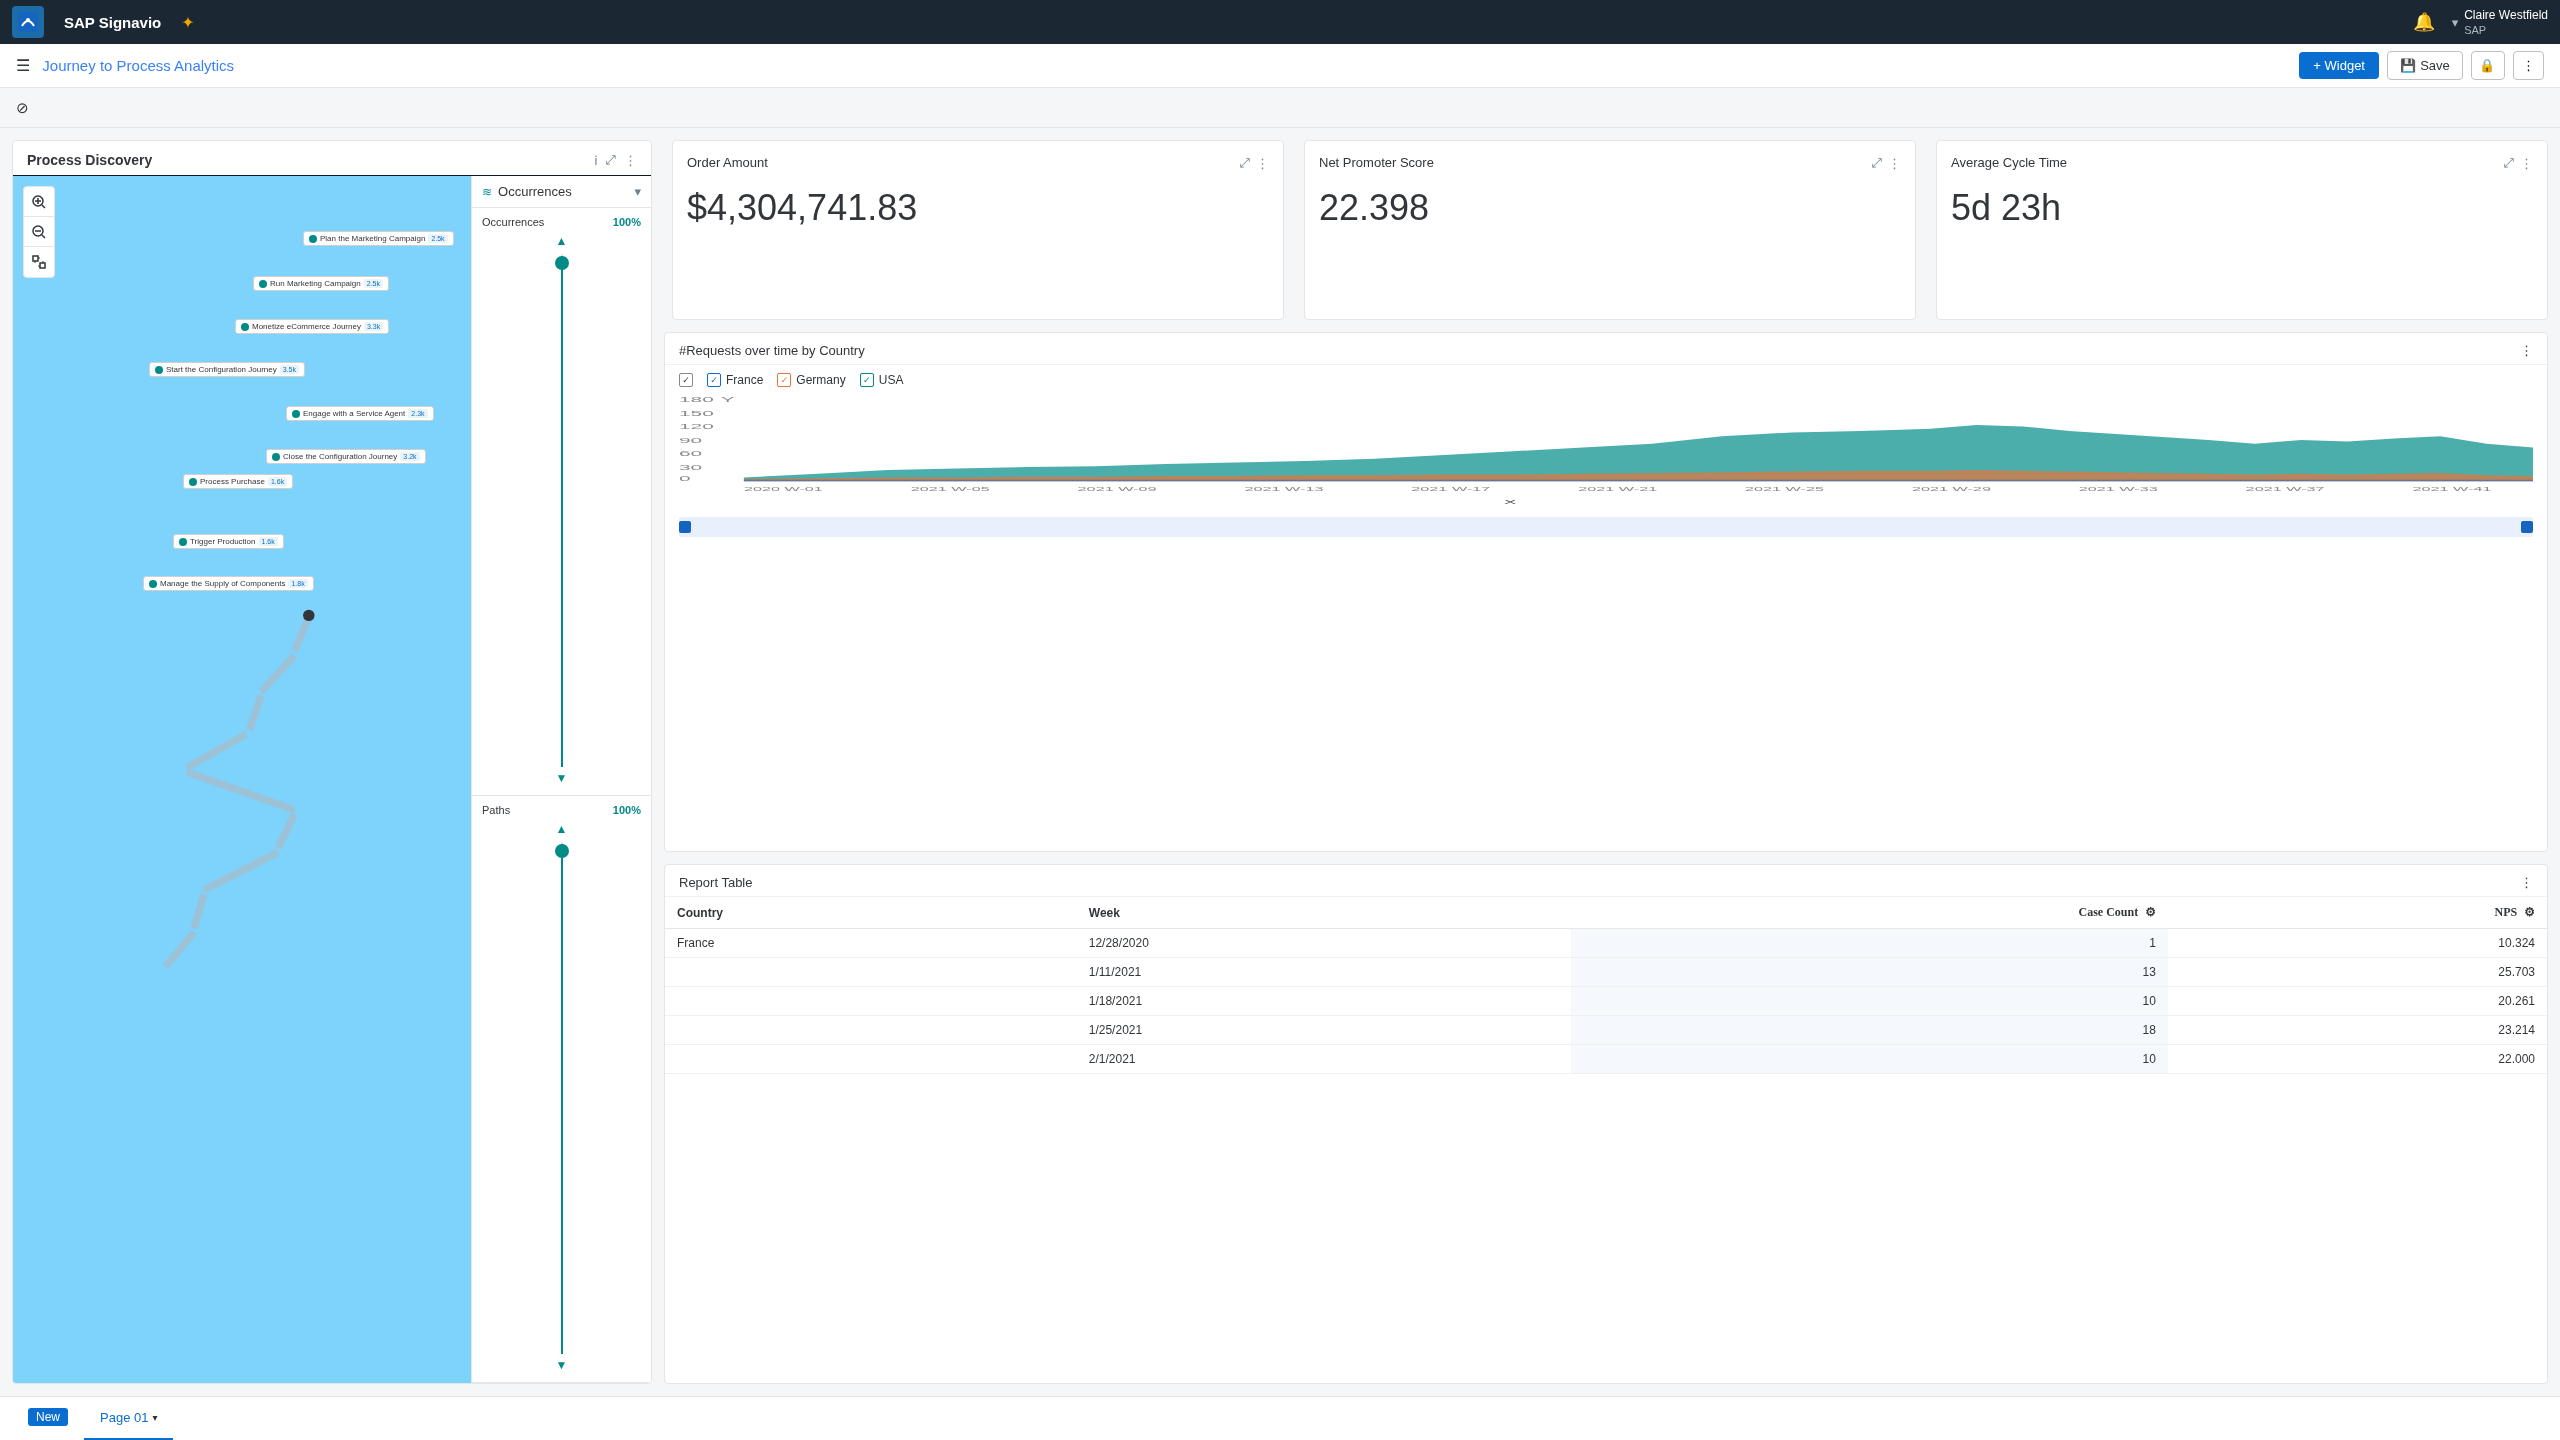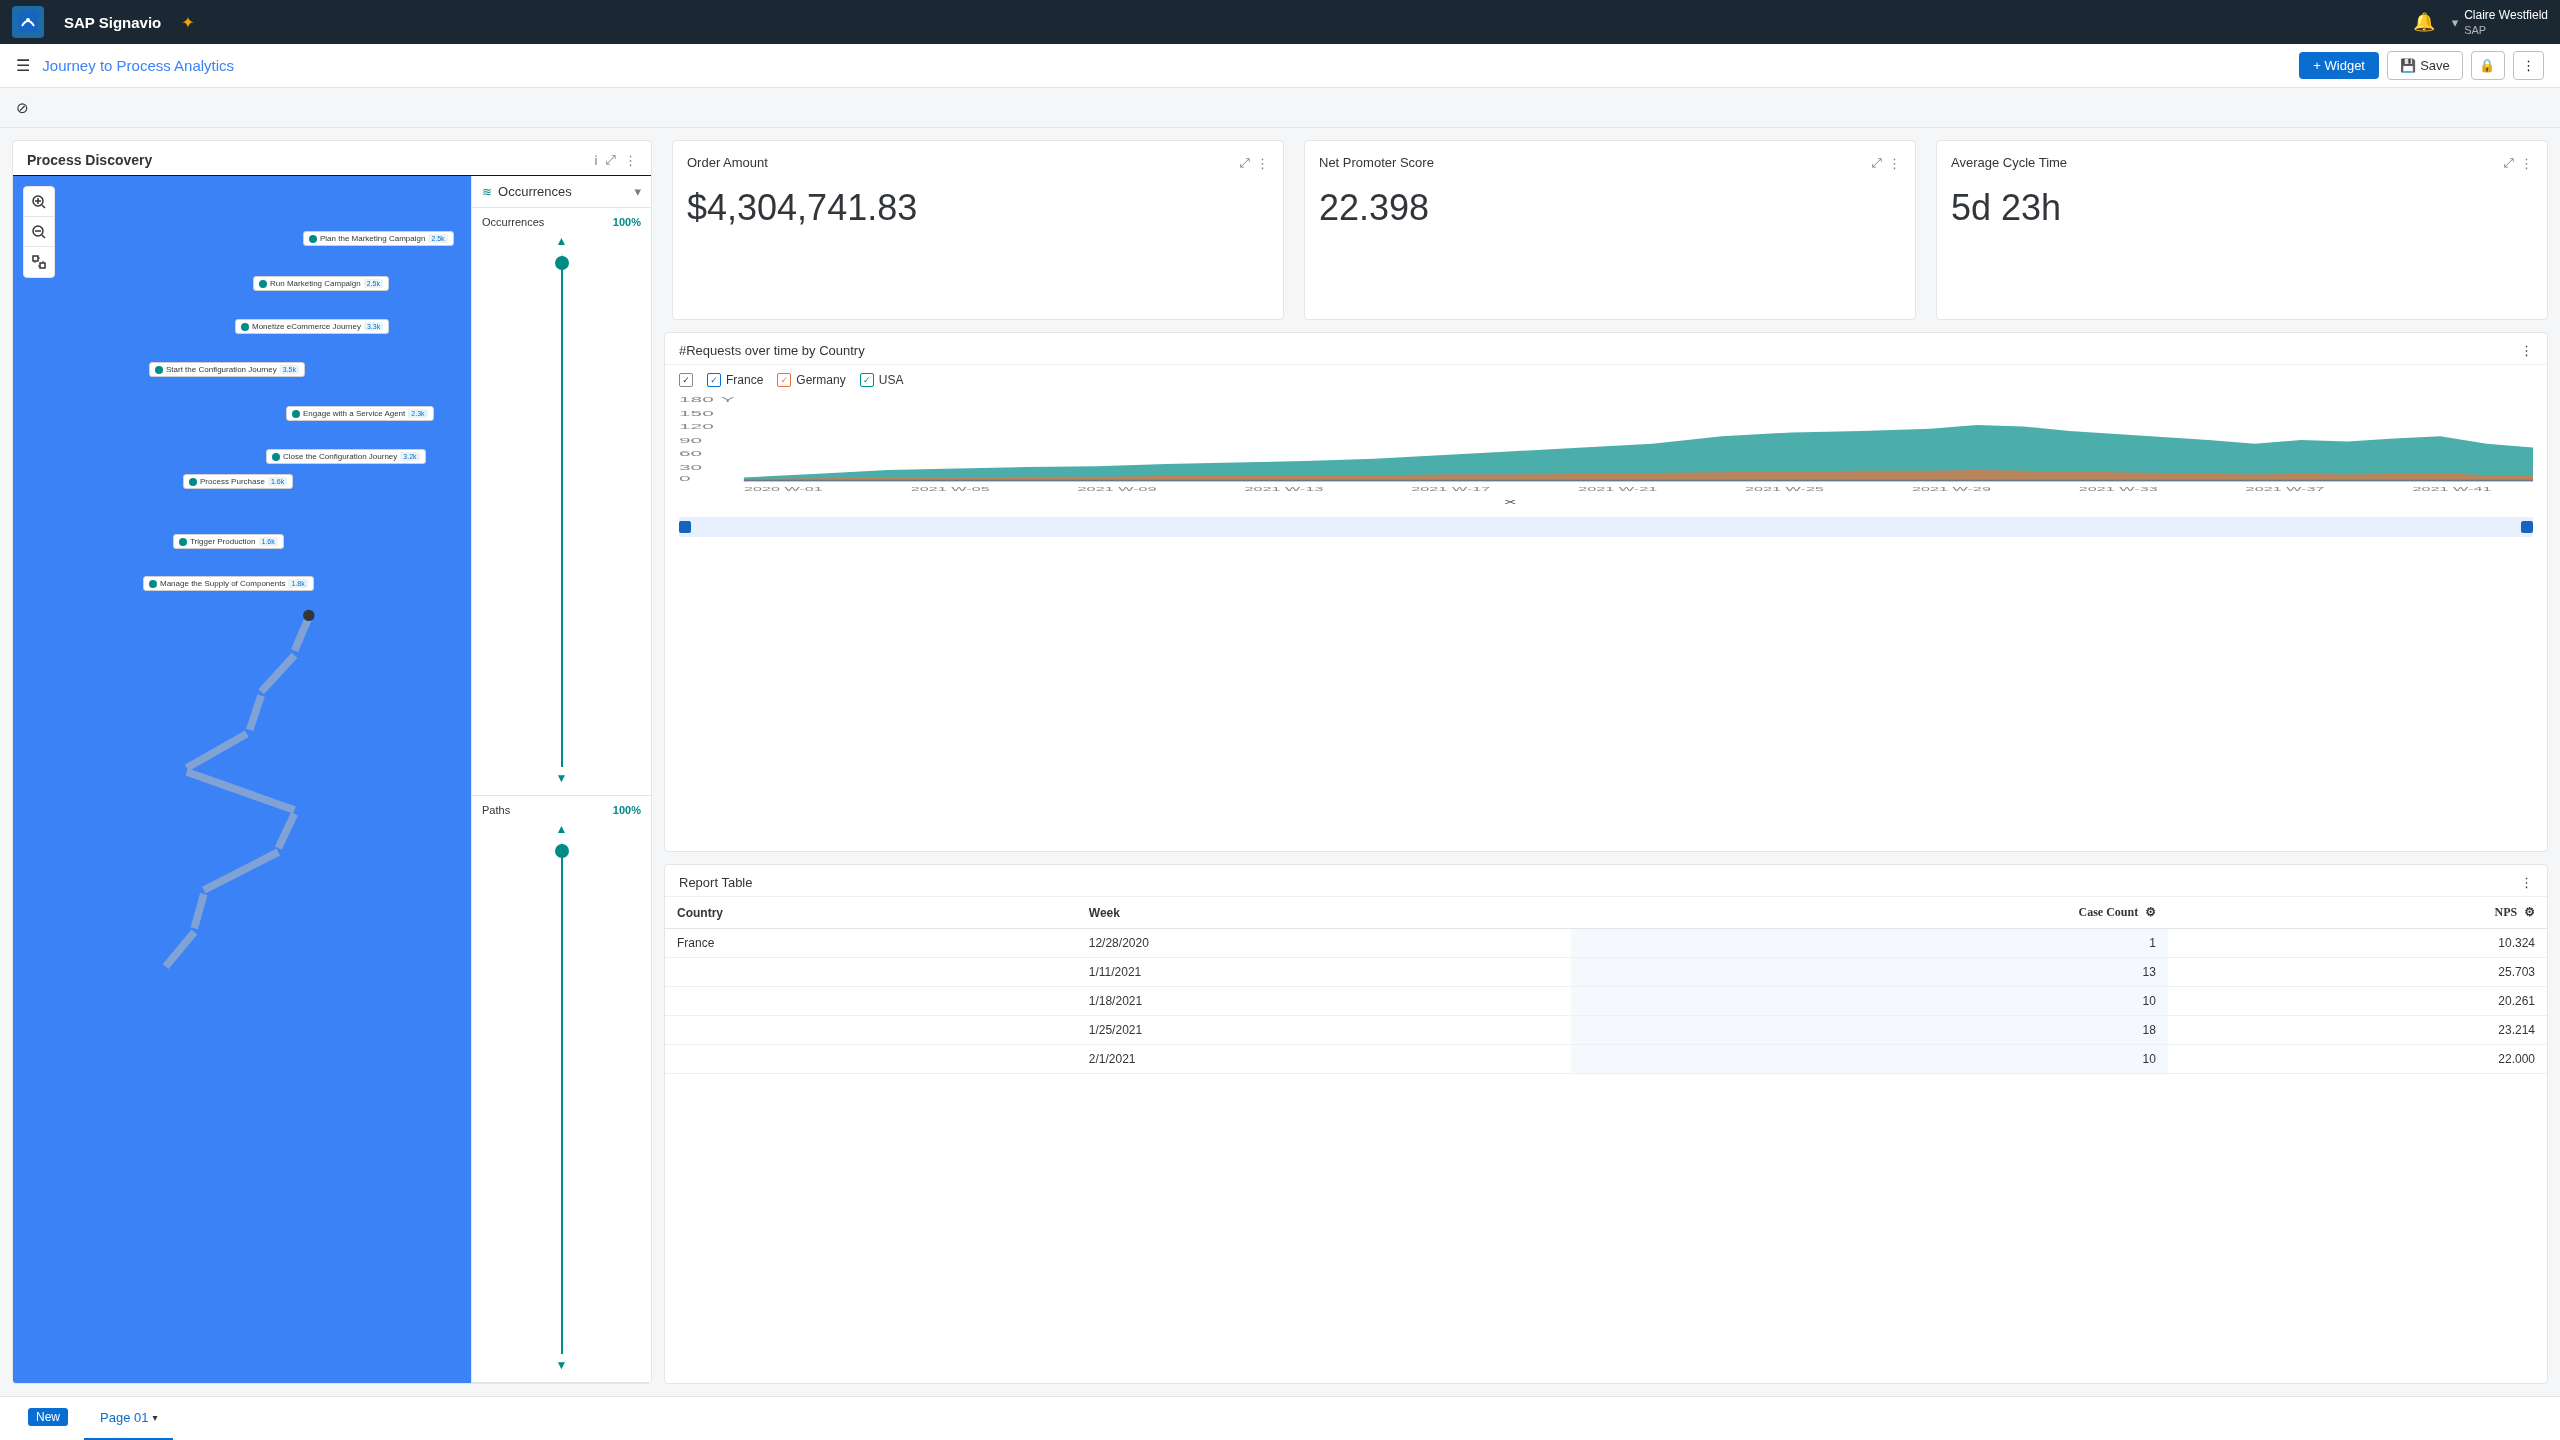--- a/index.html
+++ b/index.html
@@ -95,21 +95,21 @@
     .panel-body {
       display: flex;
       flex: 1;
       overflow: hidden;
       position: relative;
     }
 
     
     .map-area {
       flex: 1;
-      background: #3b82f6;
+      background: #7dd3fc;
       position: relative;
       overflow: hidden;
     }
     .zoom-controls {
       position: absolute;
       top: 10px;
       left: 10px;
       background: white;
       border: 1px solid #e5e5e5;
       border-radius: 4px;

